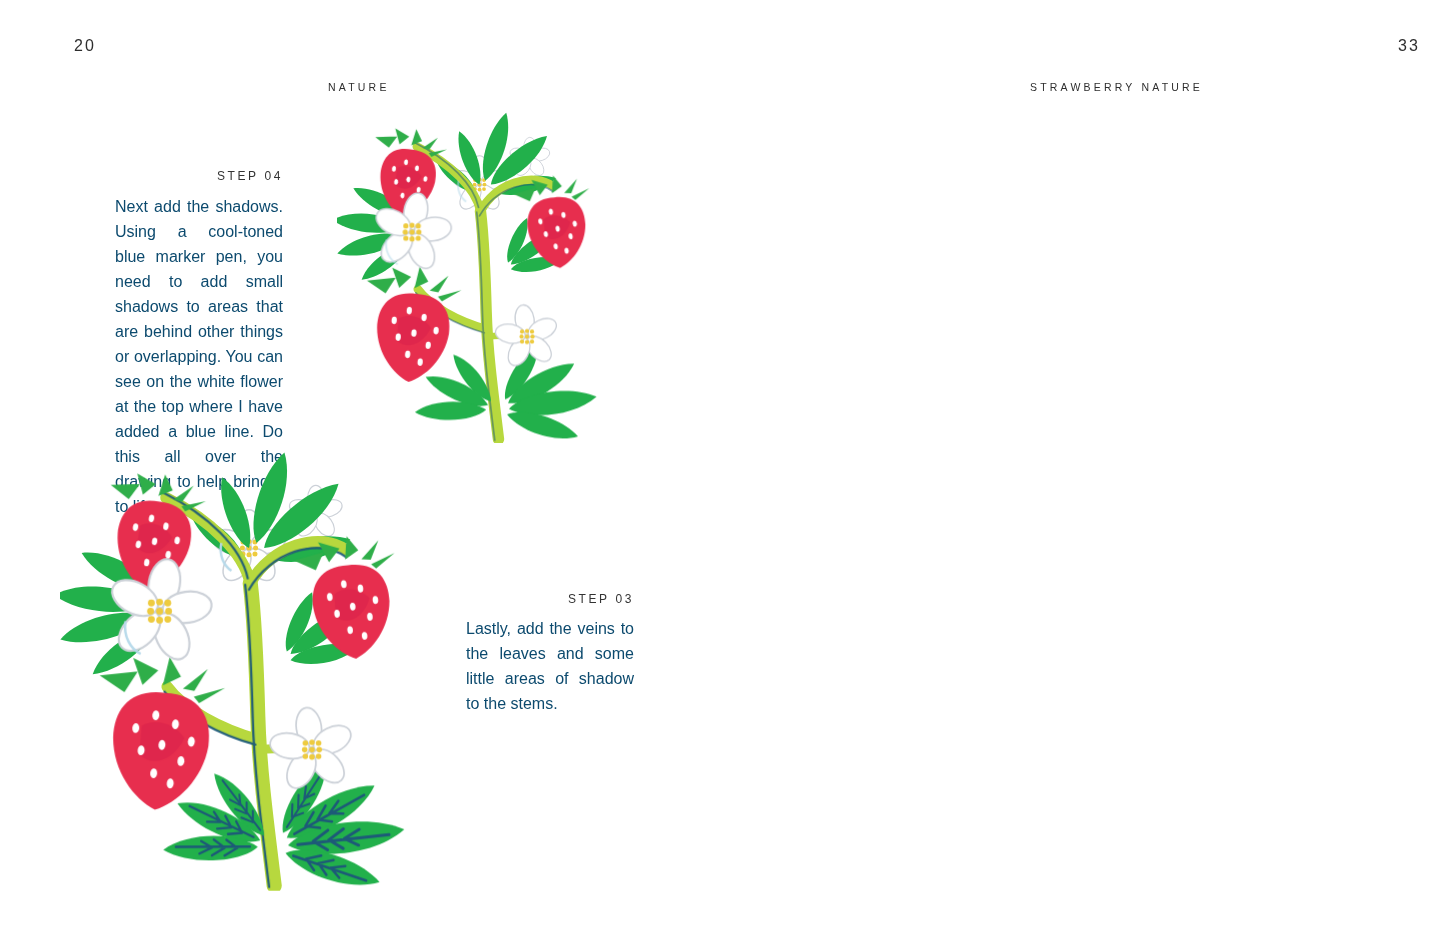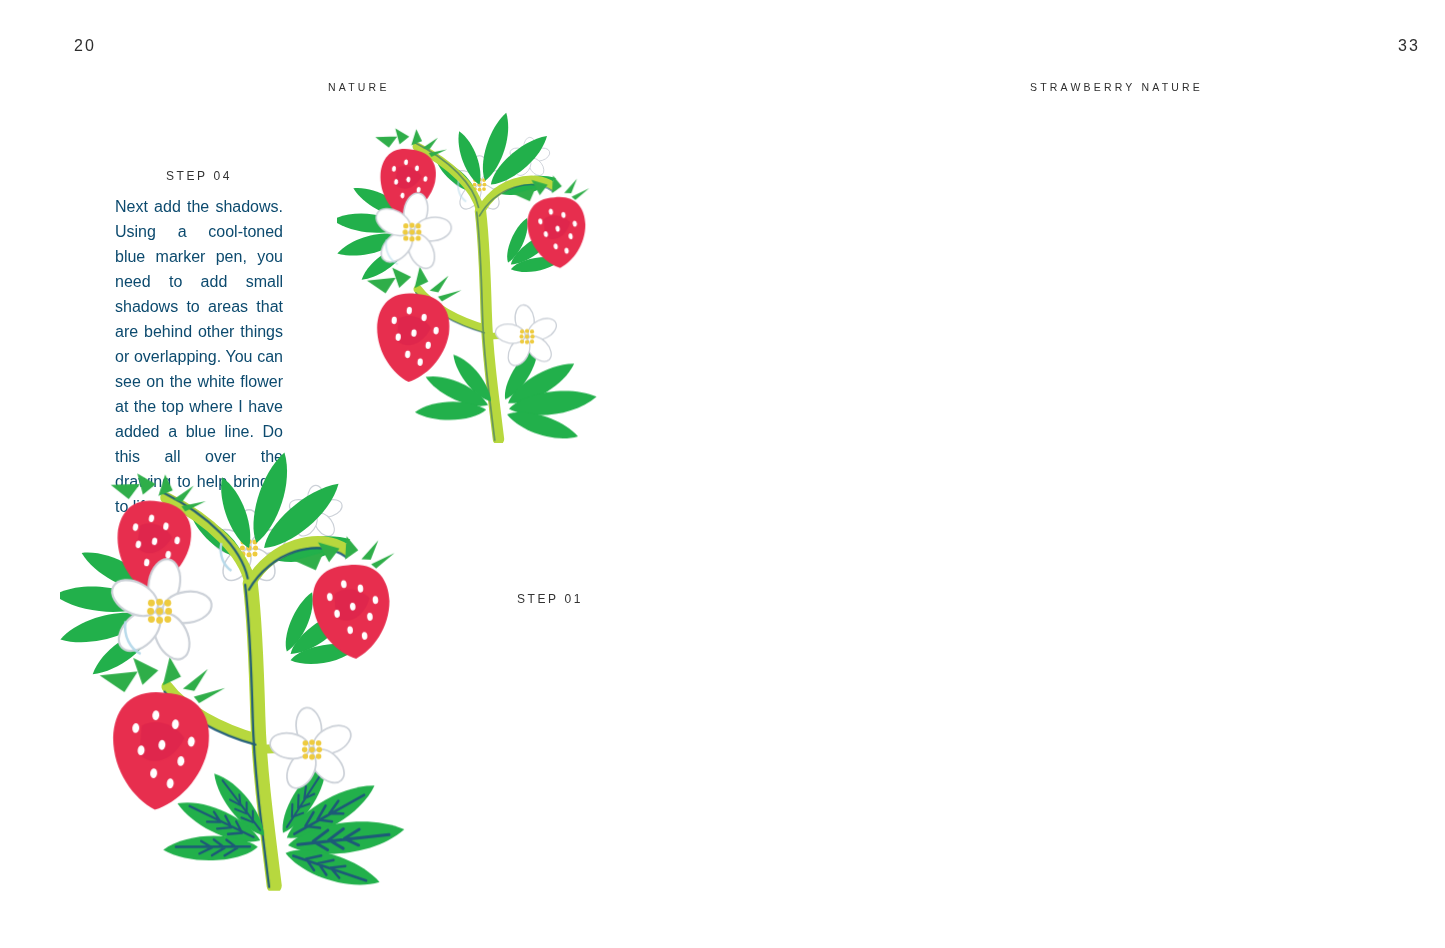--- a/index.html
+++ b/index.html
@@ -19,21 +19,21 @@
   }
   .pagenum { position:absolute; top:37px; font-size:16px; letter-spacing:2px; color:#2e2e2e;margin-left:20px; }
   #pn-left  { left:54px; }
   #head-left { left:328px; }
   #head-right { left:1030px; }
   #pn-right { left:1378px; }
 
   .step-heading {
     position:absolute;
     font-size:12px; letter-spacing:2.6px;
-    color:#333333; text-align:center;
+    color:#333333; text-align:right;
     white-space:nowrap;
   }
   #step4-heading { left:115px; top:169px; width:168px; }
   #step5-heading { left:466px; top:592px; width:168px; }
 
   .step-body {
     position:absolute;
     font-size:16px; line-height:25px;
     color:#0c4a6e;
     text-align:justify;
@@ -53,21 +53,22 @@
 <div class="spread">
 
   <div class="pagenum" id="pn-left">20</div>
   <div class="running-head" id="head-left">NATURE</div>
   <div class="running-head" id="head-right">STRAWBERRY NATURE</div>
   <div class="pagenum" id="pn-right">33</div>
 
   <div class="step-heading" id="step4-heading">STEP 04</div>
   <div class="step-body" id="step4-body">Next add the shadows. Using a cool-toned blue marker pen, you need to add small shadows to areas that are behind other things or overlapping. You can see on the white flower at the top where I have added a blue line. Do this all over the drawing to help bring it to life.</div>
 
-  <div class="step-heading" id="step5-heading">STEP 01</div>
+  <div class="step-heading" id="step5-heading">STEP 03</div>
+  <div class="step-body" id="step5-body">Lastly, add the veins to the leaves and some little areas of shadow to the stems.</div>
 
   <svg class="defs-holder" aria-hidden="true">
     <defs>
       <path id="blade" d="M0,0 C10,-10 42,-13 60,-3 C44,9 14,9 0,0 Z"></path>
       <g id="veinset" fill="none" stroke="#1d5a78" stroke-width="1.5" stroke-linecap="round">
         <path d="M5,0 L52,-1 M13,-1 L21,-6 M21,-1 L29,-6 M29,-1 L37,-5 M13,-1 L20,4 M21,-1 L28,4 M29,-1 L36,3"></path>
       </g>
       <g id="flower5" fill="#ffffff" stroke="#ccd1d8" stroke-width="1.3">
         <ellipse cx="0" cy="-17" rx="9.5" ry="15"></ellipse>
         <ellipse cx="0" cy="-17" rx="9.5" ry="15" transform="rotate(72)"></ellipse>

